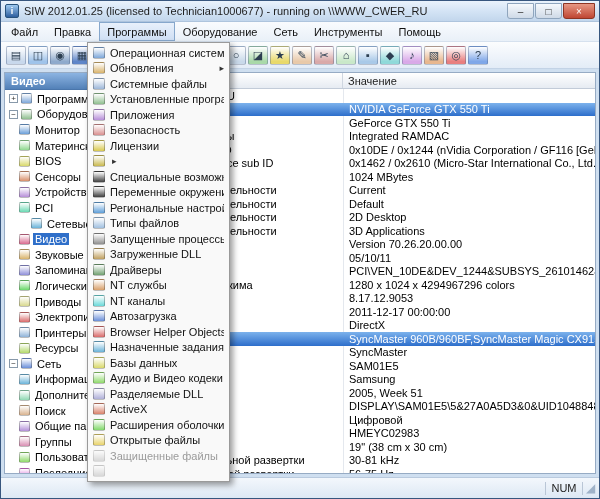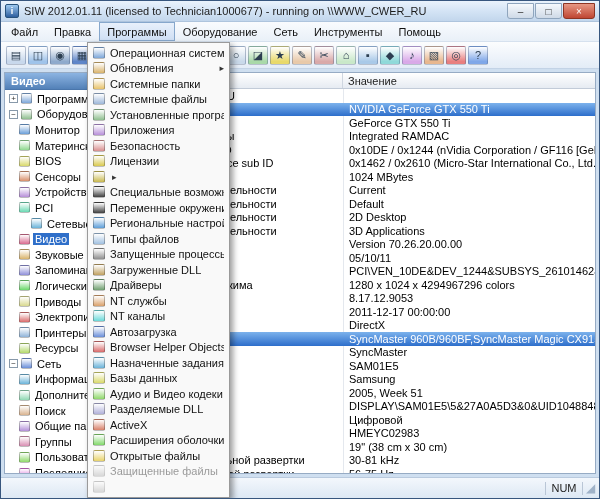--- a/index.html
+++ b/index.html
@@ -109,21 +109,21 @@
   .menu-item.disabled{color:#9b9b9b;}
   .menu-item.disabled .mi-icon{opacity:.45;}
 </style>
 </head>
 <body>
 
 <div class="window">
 
   <div class="titlebar">
     <div class="app-icon">i</div>
-    <div class="title">SIW 2012.01.11 (licensed to Technician1000677) - running on \\WWW_CWER_RU</div>
+    <div class="title">SIW 2012.01.25 (licensed to Technician1000677) - running on \\WWW_CWER_RU</div>
     <div class="winbtns">
       <div class="wbtn">–</div>
       <div class="wbtn">□</div>
       <div class="wbtn close">×</div>
     </div>
   </div>
 
   <div class="menubar" id="menubar">
       <div class="mb-item">Файл</div>
       <div class="mb-item">Правка</div>
@@ -465,24 +465,20 @@
       <div class="menu-item">
         <div class="mi-icon" style="background: linear-gradient(rgb(255, 255, 255), rgb(125, 167, 217));"></div>
         <div class="mi-label">Операционная система</div>
       </div>
       <div class="menu-item">
         <div class="mi-icon" style="background: linear-gradient(rgb(255, 255, 255), rgb(217, 179, 107));"></div>
         <div class="mi-label">Обновления</div>
         <div class="mi-arrow">▸</div>
       </div>
       <div class="menu-item">
-        <div class="mi-icon" style="background: linear-gradient(rgb(255, 255, 255), rgb(232, 195, 107));"></div>
-        <div class="mi-label">Системные папки</div>
-      </div>
-      <div class="menu-item">
         <div class="mi-icon" style="background: linear-gradient(rgb(255, 255, 255), rgb(157, 183, 217));"></div>
         <div class="mi-label">Системные файлы</div>
       </div>
       <div class="menu-item">
         <div class="mi-icon" style="background: linear-gradient(rgb(255, 255, 255), rgb(143, 191, 143));"></div>
         <div class="mi-label">Установленные программы</div>
       </div>
       <div class="menu-item">
         <div class="mi-icon" style="background: linear-gradient(rgb(255, 255, 255), rgb(183, 143, 217));"></div>
         <div class="mi-label">Приложения</div>

